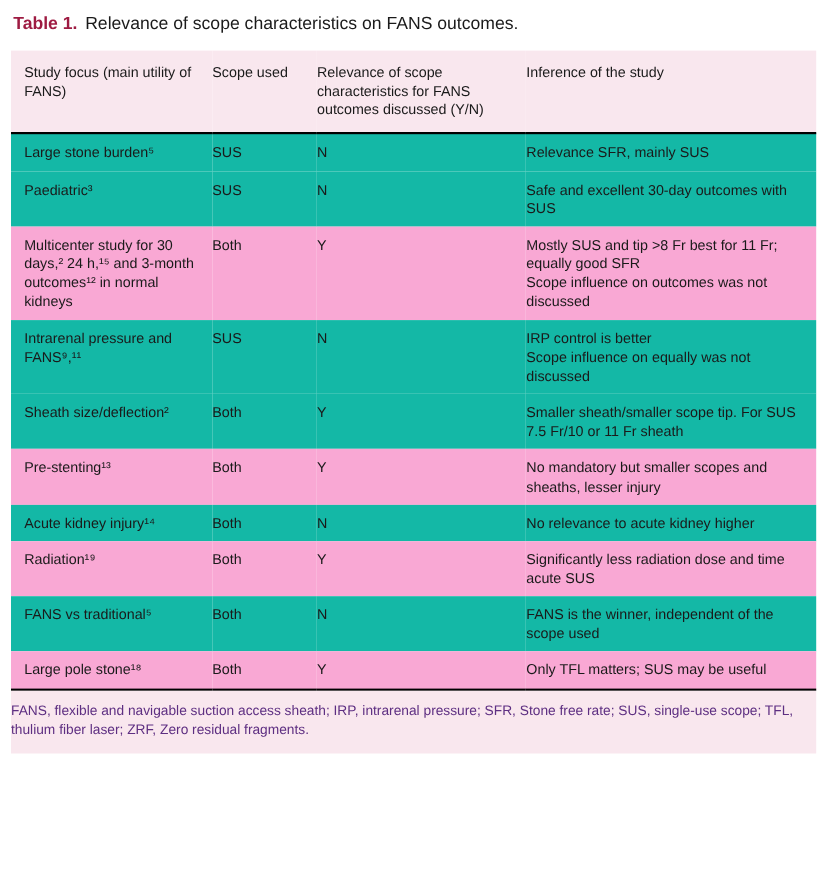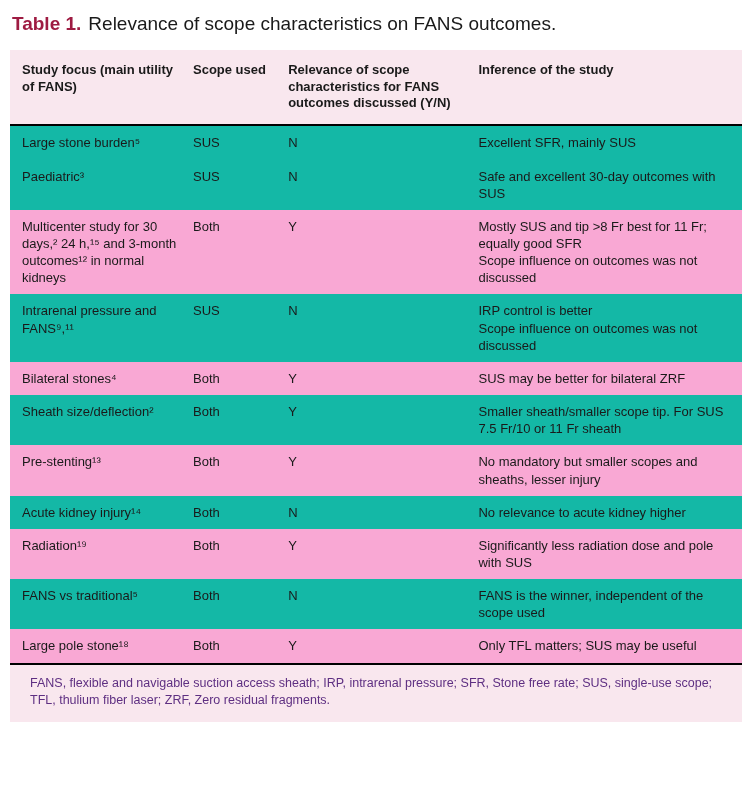--- a/index.html
+++ b/index.html
@@ -10,21 +10,21 @@
     color: #1a1a1a;
   }
   .page {
     width: 752px;
     min-height: 804px;
     box-sizing: border-box;
     padding: 8px 10px 24px 10px;
     background: #ffffff;
   }
   .caption {
-    font-size: 19px;
+    font-size: 16px;
     line-height: 1.3;
     padding: 4px 2px 13px 2px;
   }
   .caption-label {
     color: #9e1b42;
     font-weight: bold;
     margin-right: 7px;
   }
   table.fans-table {
     width: 100%;
@@ -33,38 +33,38 @@
     font-size: 13px;
     border-bottom: 2px solid #000000;
   }
   col.c1 { width: 25%; }
   col.c2 { width: 13%; }
   col.c3 { width: 26%; }
   col.c4 { width: 36%; }
   th {
     text-align: left;
     vertical-align: top;
-    font-weight: bold;
+    font-weight: normal;
     background: #f9e7ee;
     padding: 12px 12px 12px 0;
     border-bottom: 2px solid #000000;
     line-height: 1.3;
   }
   th:first-child, td:first-child { padding-left: 12px; }
   td {
     vertical-align: top;
     padding: 8px 12px 8px 0;
     line-height: 1.32;
     background: #f9a8d4;
   }
   tr.shaded td { background: #14b8a6; }
   td.c-inf { white-space: pre-line; }
   .footnote {
     background: #f9e7ee;
-    padding: 10px 14px 12px 20px;
+    padding: 10px 14px 12px 0;
     font-size: 12.5px;
     line-height: 1.4;
     color: #5e2f82;
   }
 </style>
 </head>
 <body>
 
 <div class="page">
 
@@ -85,47 +85,41 @@
         <th>Scope used</th>
         <th>Relevance of scope characteristics for FANS outcomes discussed (Y/N)</th>
         <th>Inference of the study</th>
       </tr>
     </thead>
     <tbody>
       <tr class="shaded">
         <td class="c-focus">Large stone burden⁵</td>
         <td class="c-scope">SUS</td>
         <td class="c-rel">N</td>
-        <td class="c-inf">Excellent SFR, mainly SUS</td>
+        <td class="c-inf">Relevance SFR, mainly SUS</td>
       </tr>
       <tr class="shaded">
         <td class="c-focus">Paediatric³</td>
         <td class="c-scope">SUS</td>
         <td class="c-rel">N</td>
         <td class="c-inf">Safe and excellent 30-day outcomes with SUS</td>
       </tr>
       <tr>
         <td class="c-focus">Multicenter study for 30 days,² 24 h,¹⁵ and 3-month outcomes¹² in normal kidneys</td>
         <td class="c-scope">Both</td>
         <td class="c-rel">Y</td>
         <td class="c-inf">Mostly SUS and tip &gt;8 Fr best for 11 Fr; equally good SFR
 Scope influence on outcomes was not discussed</td>
       </tr>
       <tr class="shaded">
         <td class="c-focus">Intrarenal pressure and FANS⁹,¹¹</td>
         <td class="c-scope">SUS</td>
         <td class="c-rel">N</td>
         <td class="c-inf">IRP control is better
-Scope influence on outcomes was not discussed</td>
-      </tr>
-      <tr>
-        <td class="c-focus">Bilateral stones⁴</td>
-        <td class="c-scope">Both</td>
-        <td class="c-rel">Y</td>
-        <td class="c-inf">SUS may be better for bilateral ZRF</td>
+Scope influence on equally was not discussed</td>
       </tr>
       <tr class="shaded">
         <td class="c-focus">Sheath size/deflection²</td>
         <td class="c-scope">Both</td>
         <td class="c-rel">Y</td>
         <td class="c-inf">Smaller sheath/smaller scope tip. For SUS 7.5 Fr/10 or 11 Fr sheath</td>
       </tr>
       <tr>
         <td class="c-focus">Pre-stenting¹³</td>
         <td class="c-scope">Both</td>
@@ -135,21 +129,21 @@
       <tr class="shaded">
         <td class="c-focus">Acute kidney injury¹⁴</td>
         <td class="c-scope">Both</td>
         <td class="c-rel">N</td>
         <td class="c-inf">No relevance to acute kidney higher</td>
       </tr>
       <tr>
         <td class="c-focus">Radiation¹⁹</td>
         <td class="c-scope">Both</td>
         <td class="c-rel">Y</td>
-        <td class="c-inf">Significantly less radiation dose and pole with SUS</td>
+        <td class="c-inf">Significantly less radiation dose and time acute SUS</td>
       </tr>
       <tr class="shaded">
         <td class="c-focus">FANS vs traditional⁵</td>
         <td class="c-scope">Both</td>
         <td class="c-rel">N</td>
         <td class="c-inf">FANS is the winner, independent of the scope used</td>
       </tr>
       <tr>
         <td class="c-focus">Large pole stone¹⁸</td>
         <td class="c-scope">Both</td>

